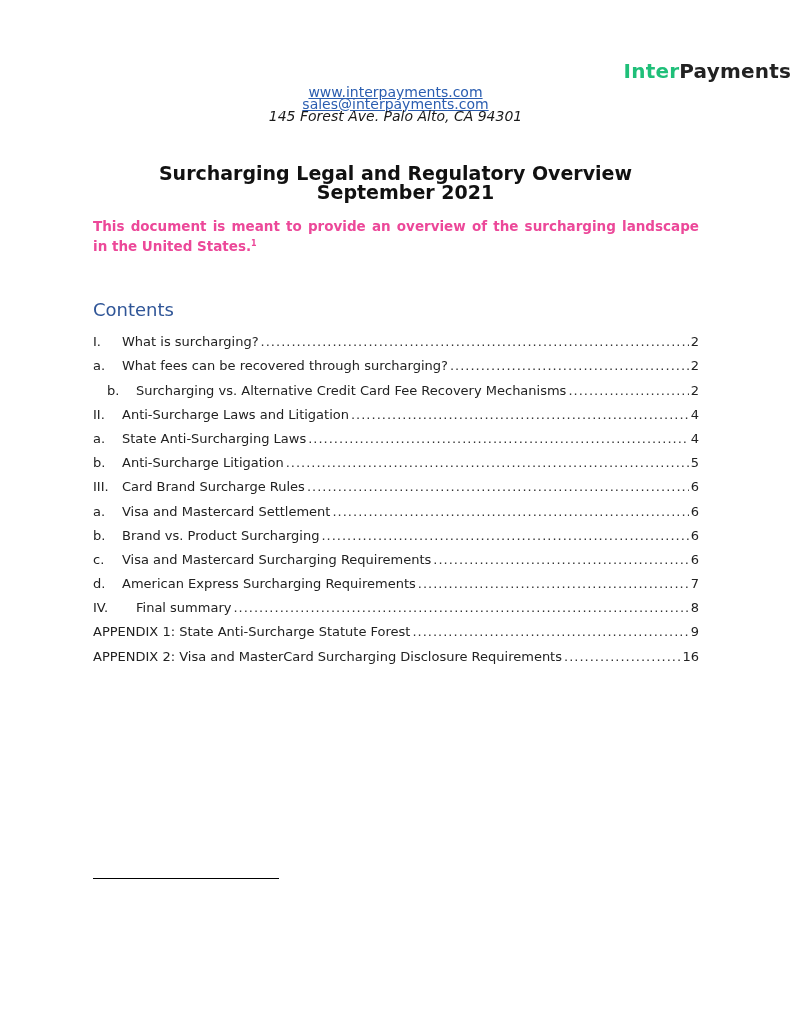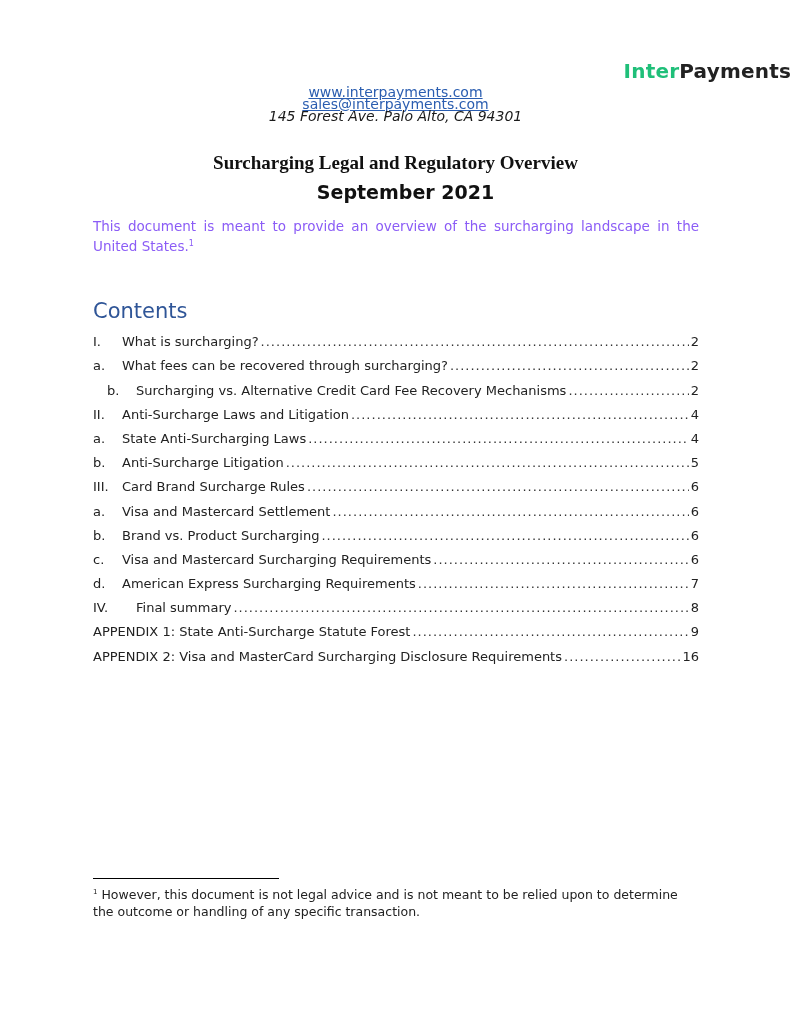--- a/index.html
+++ b/index.html
@@ -13,28 +13,28 @@
   .logo .payments { color: #222222; }
 
   .contact { position: absolute; left: 0; width: 791px; text-align: center; font-size: 14px; line-height: 12px; }
   .contact a { color: #2a5db0; text-decoration: underline; }
   .c1 { top: 86px; }
   .c2 { top: 98px; }
   .c3 { top: 110px; color: #1a1a1a; font-style: italic; }
 
   .title { position: absolute; left: 0; width: 791px; text-align: center; font-weight: bold;
            font-size: 19px; color: #111; }
-  .t1 { top: 152px; font-family: Liberation Serif, serif; }
+  .t1 { top: 162px; }
   .t2 { top: 181px; padding-left: 10px; }
 
   .intro { position: absolute; left: 93px; width: 606px; top: 216px; font-size: 13.5px; line-height: 20px;
-           text-align: justify; text-align-last: left; color: #8b5cf6; }
+           text-align: justify; text-align-last: left; color: #ec4899; font-weight: bold; }
   .intro sup { font-size: 8px; vertical-align: super; line-height: 0; }
 
-  .contents-h { position: absolute; left: 93px; top: 299px; font-size: 21px; color: #2f5597; }
+  .contents-h { position: absolute; left: 93px; top: 299px; font-size: 18px; color: #2f5597; }
 
   .toc { position: absolute; left: 93px; width: 606px; top: 325px; font-size: 13px; color: #222; }
   .toc-row { position: relative; height: 24.2px; display: flex; align-items: flex-end; }
   .toc-row .num { display: inline-block; width: 29px; flex: 0 0 auto; }
   .toc-row.sub { padding-left: 14px; }
   .toc-row.wide .num { width: 43px; }
   .toc-row .label { flex: 0 0 auto; white-space: nowrap; background: #fff; padding-right: 2px; margin-top: 8px; }
   .toc-row .dots { flex: 1 1 auto; overflow: hidden; white-space: nowrap; letter-spacing: 1px; color: #333; }
   .toc-row .page-no { flex: 0 0 auto; padding-left: 2px; }
 
@@ -147,18 +147,14 @@
         <span class="page-no">9</span>
       </div>
     <div class="toc-row">
         <span class="label">APPENDIX 2: Visa and MasterCard Surcharging Disclosure Requirements</span>
         <span class="dots">........................................................................................................................................................</span>
         <span class="page-no">16</span>
       </div>
   </div>
 
   <div class="fn-rule"></div>
-  <div class="footnote">
-    <sup>1</sup>
-    <span>However, this document is not legal advice and is not meant to be relied upon to determine the outcome or handling of any specific transaction.</span>
-  </div>
 
 </div>
 
 </body></html>

